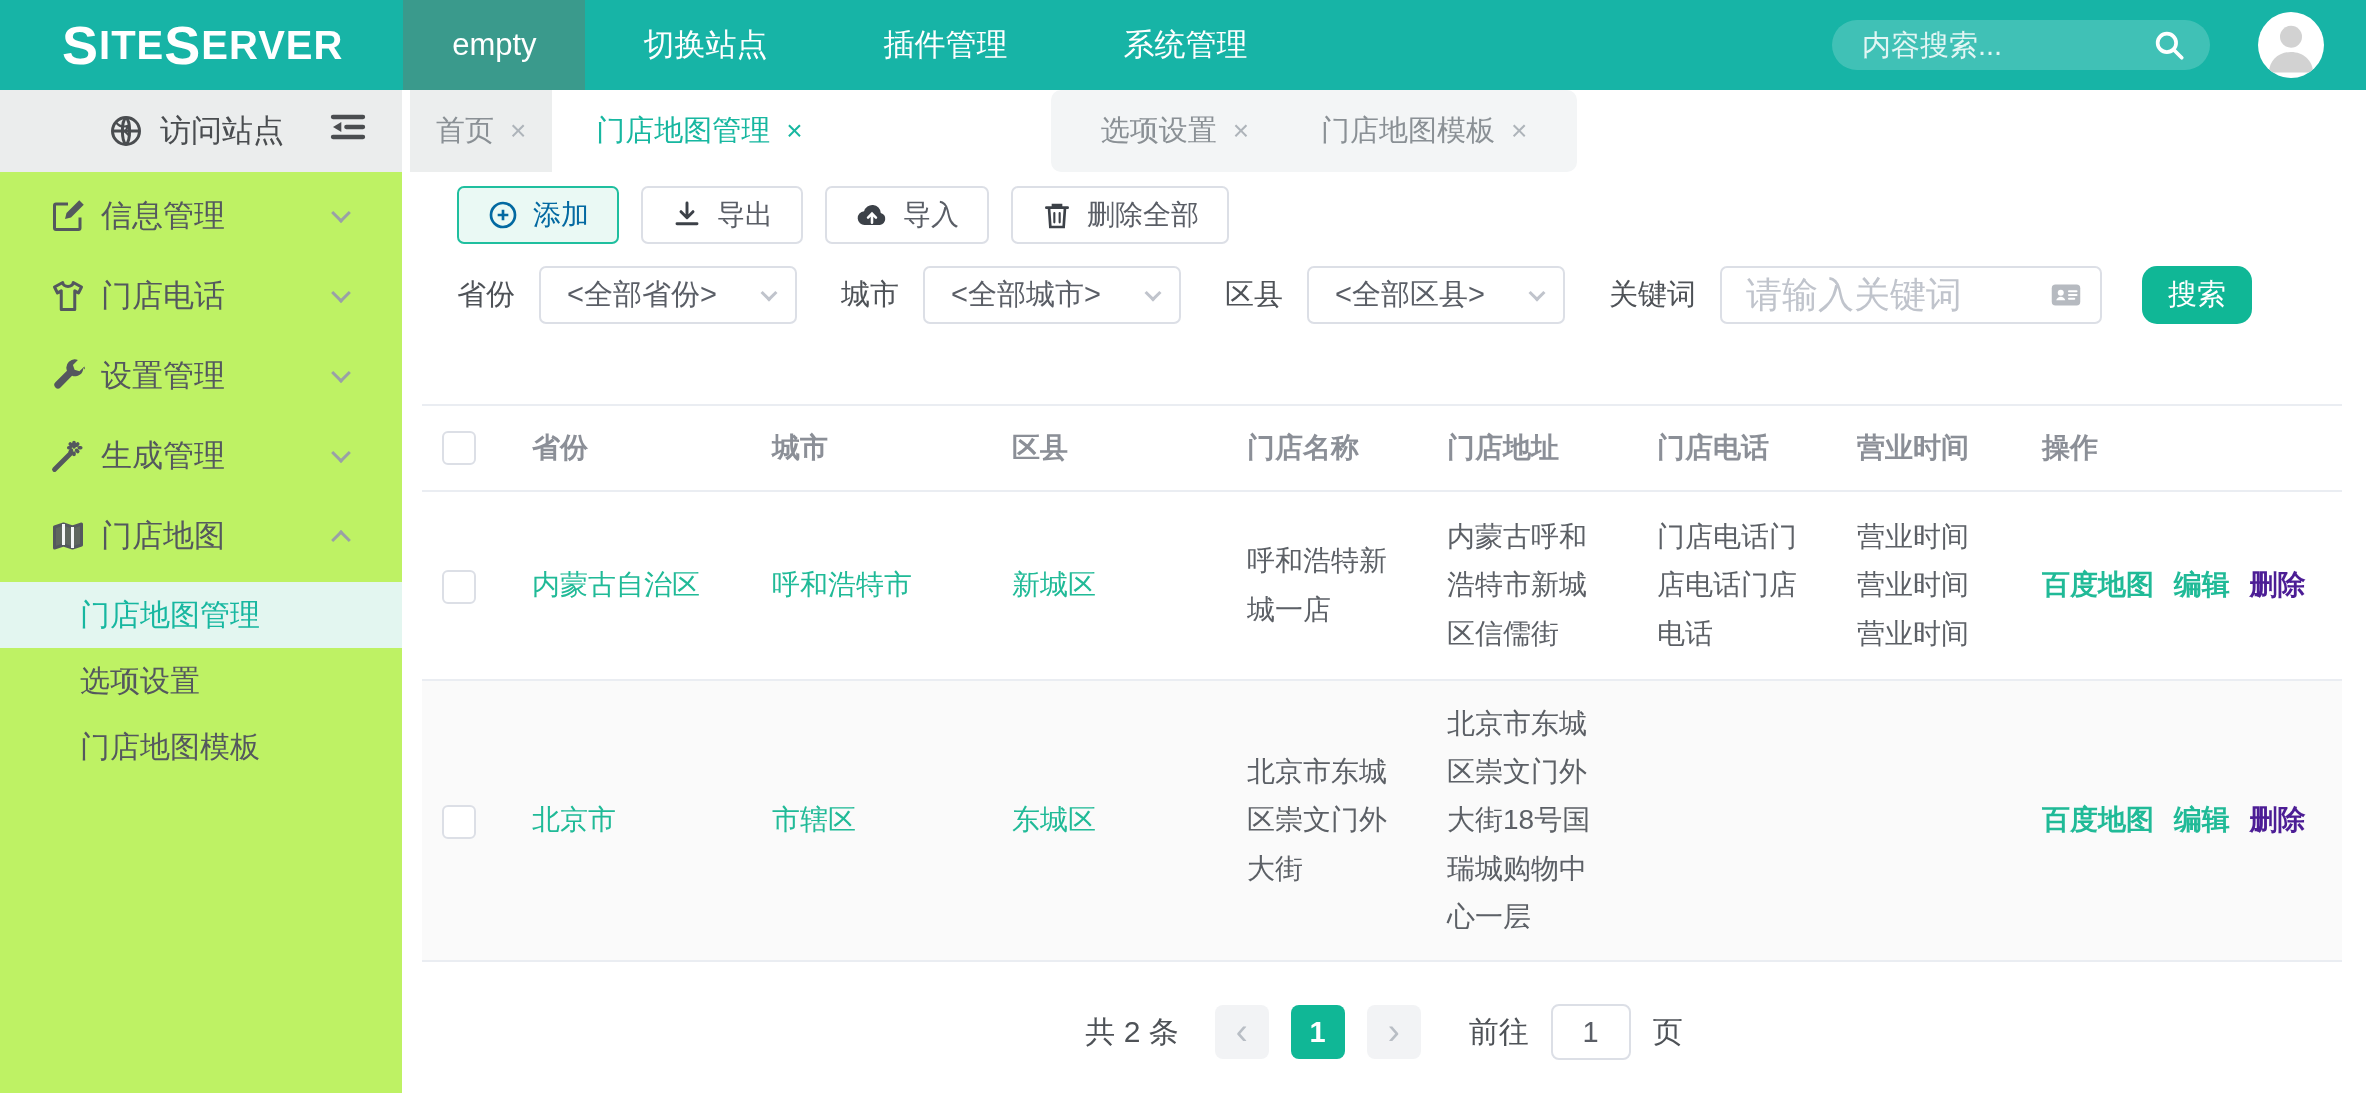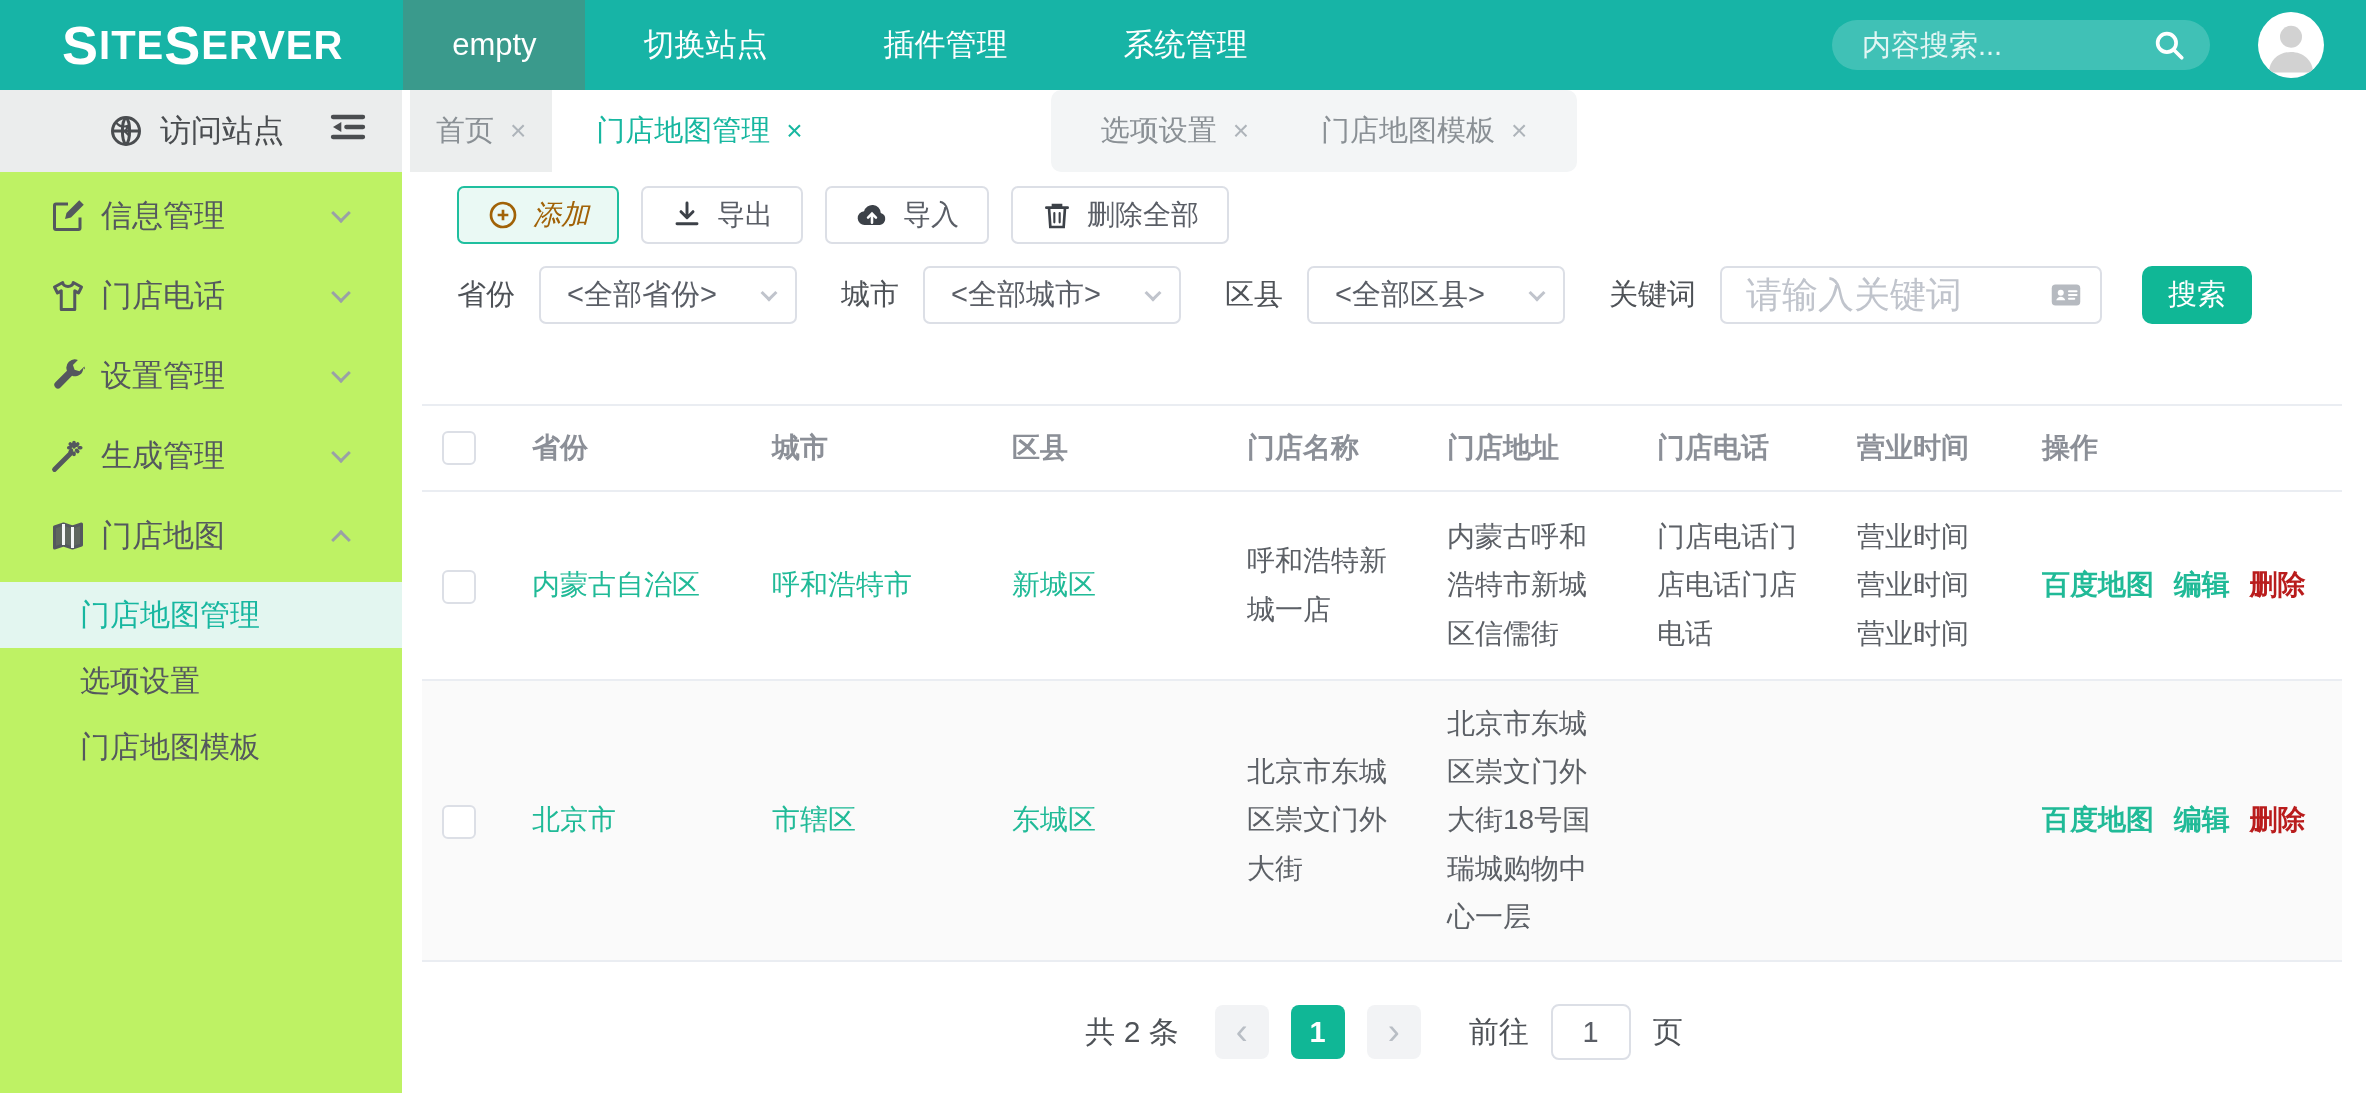--- a/index.html
+++ b/index.html
@@ -45,43 +45,43 @@
   .tab .x { margin-left:16px; font-size:28px; color:#aeb4ba; cursor:pointer; }
   .tab-home { background:#eceeee; padding:0 26px; margin-left:8px; }
   .tab-active { background:#fff; padding:0 42px; margin-left:2px; color:#17b7a0; }
   .tab-active .x { color:#17b7a0; }
   .tab-panel { margin-left:206px; background:#f3f5f6; border-radius:10px; display:flex; align-items:center; padding:0 50px; gap:72px; }
 
   
   .toolbar { margin:14px 0 0 55px; display:flex; gap:22px; }
   .btn { height:58px; display:flex; align-items:center; gap:14px; padding:0 28px; background:#fff; border:2px solid #dcdfe6; border-radius:7px; font-size:28px; color:#5a5e66; cursor:pointer; }
   .btn svg { flex:0 0 auto; }
-  .btn.primary-ghost { background:#eaf9f4; border-color:#1fbf9f; color:#a16207;font-style:italic; }
+  .btn.primary-ghost { background:#eaf9f4; border-color:#1fbf9f; color:#0369a1; }
 
   
   .filters { margin:22px 0 0 55px; display:flex; align-items:center; font-size:29px; color:#4e5257; }
   .f-label { margin-right:24px; }
   .select { width:258px; height:58px; border:2px solid #dcdfe6; border-radius:7px; background:#fff; display:flex; align-items:center; padding:0 20px 0 26px; color:#5a5e66; cursor:pointer; margin-right:44px; }
   .select .sel-chev { width:12px; height:12px; border-right:3px solid #c0c4cc; border-bottom:3px solid #c0c4cc; transform:rotate(45deg); margin-left:auto; margin-top:-4px; }
   .kw-wrap { width:382px; height:58px; border:2px solid #dcdfe6; border-radius:7px; background:#fff; display:flex; align-items:center; padding:0 16px 0 24px; margin-right:40px; }
   .kw-wrap input { flex:1; border:none; outline:none; font-size:36px; color:#5a5e66; font-family:inherit; min-width:0; }
   .kw-wrap input::placeholder { color:#c0c4cc; }
-  .search-btn { width:110px; height:58px; background:#10b796; color:#fff; font-size:29px; border:none; border-radius:10px; cursor:pointer; }
+  .search-btn { width:110px; height:58px; background:#10b796; color:#fff; font-size:29px; border:none; border-radius:15px; cursor:pointer; }
 
   
   .store-table { margin:80px 0 0 20px; width:1920px; border-collapse:collapse; table-layout:fixed; font-size:28px; }
   .store-table thead tr { height:86px; border-top:2px solid #eaedf2; border-bottom:2px solid #eaedf2; }
   .store-table th { text-align:left; font-weight:700; color:#8b8f97; padding-left:20px; }
   .store-table td { padding:14px 30px 14px 20px; vertical-align:middle; line-height:1.72; color:#5c6066; }
   .store-table tbody tr { border-bottom:2px solid #eaedf2; }
   .store-table tbody tr.row-0 { height:189px; background:#fff; }
   .store-table tbody tr.row-1 { height:281px; background:#fafafa; }
   .cb { display:inline-block; width:34px; height:34px; border:2px solid #dcdfe6; border-radius:6px; background:#fff; cursor:pointer; vertical-align:middle; }
   a.tlink { color:#20ba97; text-decoration:none; cursor:pointer; }
-  a.op-del { color:#b91c1c; text-decoration:none; cursor:pointer; }
+  a.op-del { color:#4c1d95; text-decoration:none; cursor:pointer; }
   .ops { white-space:nowrap; }
   .ops a { margin-right:12px;font-weight:bold; }
 
   
   .pagination { margin-top:42px; display:flex; justify-content:center; align-items:center; gap:22px; font-size:30px; color:#4e5257; }
   .pg-total { margin-right:14px; }
   .pg-btn { width:54px; height:54px; border-radius:8px; background:#f2f3f5; color:#b9bec5; display:flex; align-items:center; justify-content:center; font-size:36px; cursor:pointer; }
   .pg-cur { width:54px; height:54px; border-radius:8px; background:#10b796; color:#fff; display:flex; align-items:center; justify-content:center; font-size:29px; font-weight:700; cursor:pointer; }
   .pg-goto { margin-left:26px; }
   .pg-input { width:80px; height:56px; border:2px solid #dcdfe6; border-radius:8px; text-align:center; font-size:29px; color:#5a5e66; outline:none; font-family:inherit; }

